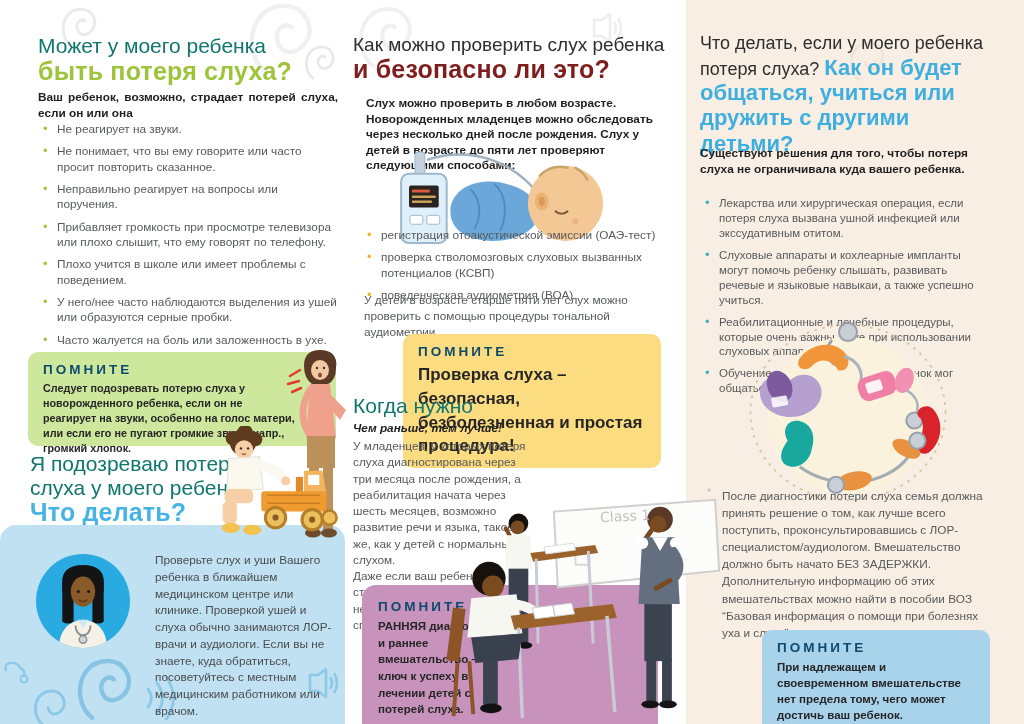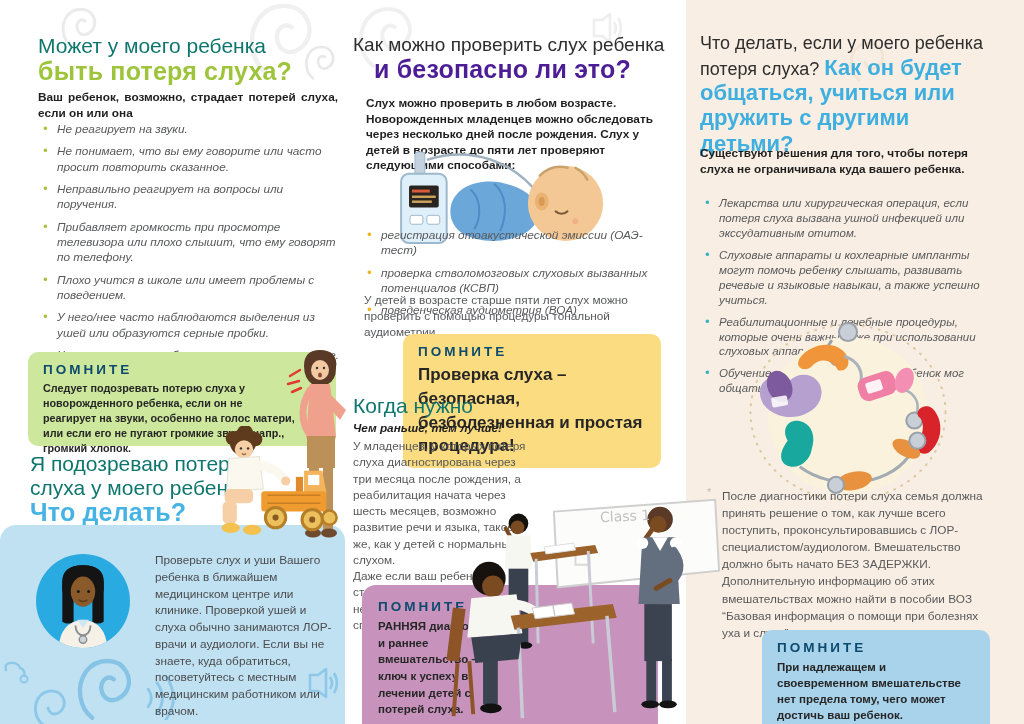--- a/index.html
+++ b/index.html
@@ -7,31 +7,31 @@
   body {
     position:relative; overflow:hidden; background:#ffffff;
     font-family:"Liberation Sans", sans-serif; color:#5a5a5a;
   }
   .abs { position:absolute; }
 
   
   .t-black  { font-size:21px; color:#0f766e; line-height:1.12; font-weight:400; }
   .t-accent { font-size:25px; font-weight:700; line-height:1.08; letter-spacing:.2px; }
   .green  { color:#9dc43b; }
-  .yellow { color:#4c1d95;margin-left:21px; }
+  .yellow { color:#7f1d1d; }
   .blue   { color:#45b4e5; }
   .purple { color:#b253a8; }
   .t2-black { font-size:19px; color:#2e2e2e; line-height:1.15; font-weight:400; white-space:nowrap; }
   .t3-black  { font-size:18px; color:#2e2e2e; line-height:1.25; font-weight:400; }
   .t3-accent { font-size:22px; font-weight:700; color:#3fafdf; line-height:1.15; }
 
   
   .bold-intro { font-size:11.8px; font-weight:700; color:#1f1f1f; line-height:1.32; text-align:justify; }
   .body-txt   { font-size:11.8px; color:#58595b; line-height:1.36; }
-  ul.blist { list-style:none;font-style:italic; }
+  ul.blist { list-style:none; }
   ul.blist li { position:relative; padding-left:17px; margin-bottom:7px;
                 font-size:11.8px; color:#58595b; line-height:1.3; }
   ul.blist li::before { content:"\2022"; position:absolute; left:3px; top:-1px; font-size:13px; }
   ul.g li::before { color:#a9c23f; }
   ul.y li::before { color:#f2b31d; }
   ul.t li::before { color:#3cb3c0; }
 
   
   .rbox { border-radius:10px; padding:10px 15px; }
   .rbox .lbl { font-size:13.5px; font-weight:700; letter-spacing:3px; color:#0c4a6e; margin-bottom:4px; }

